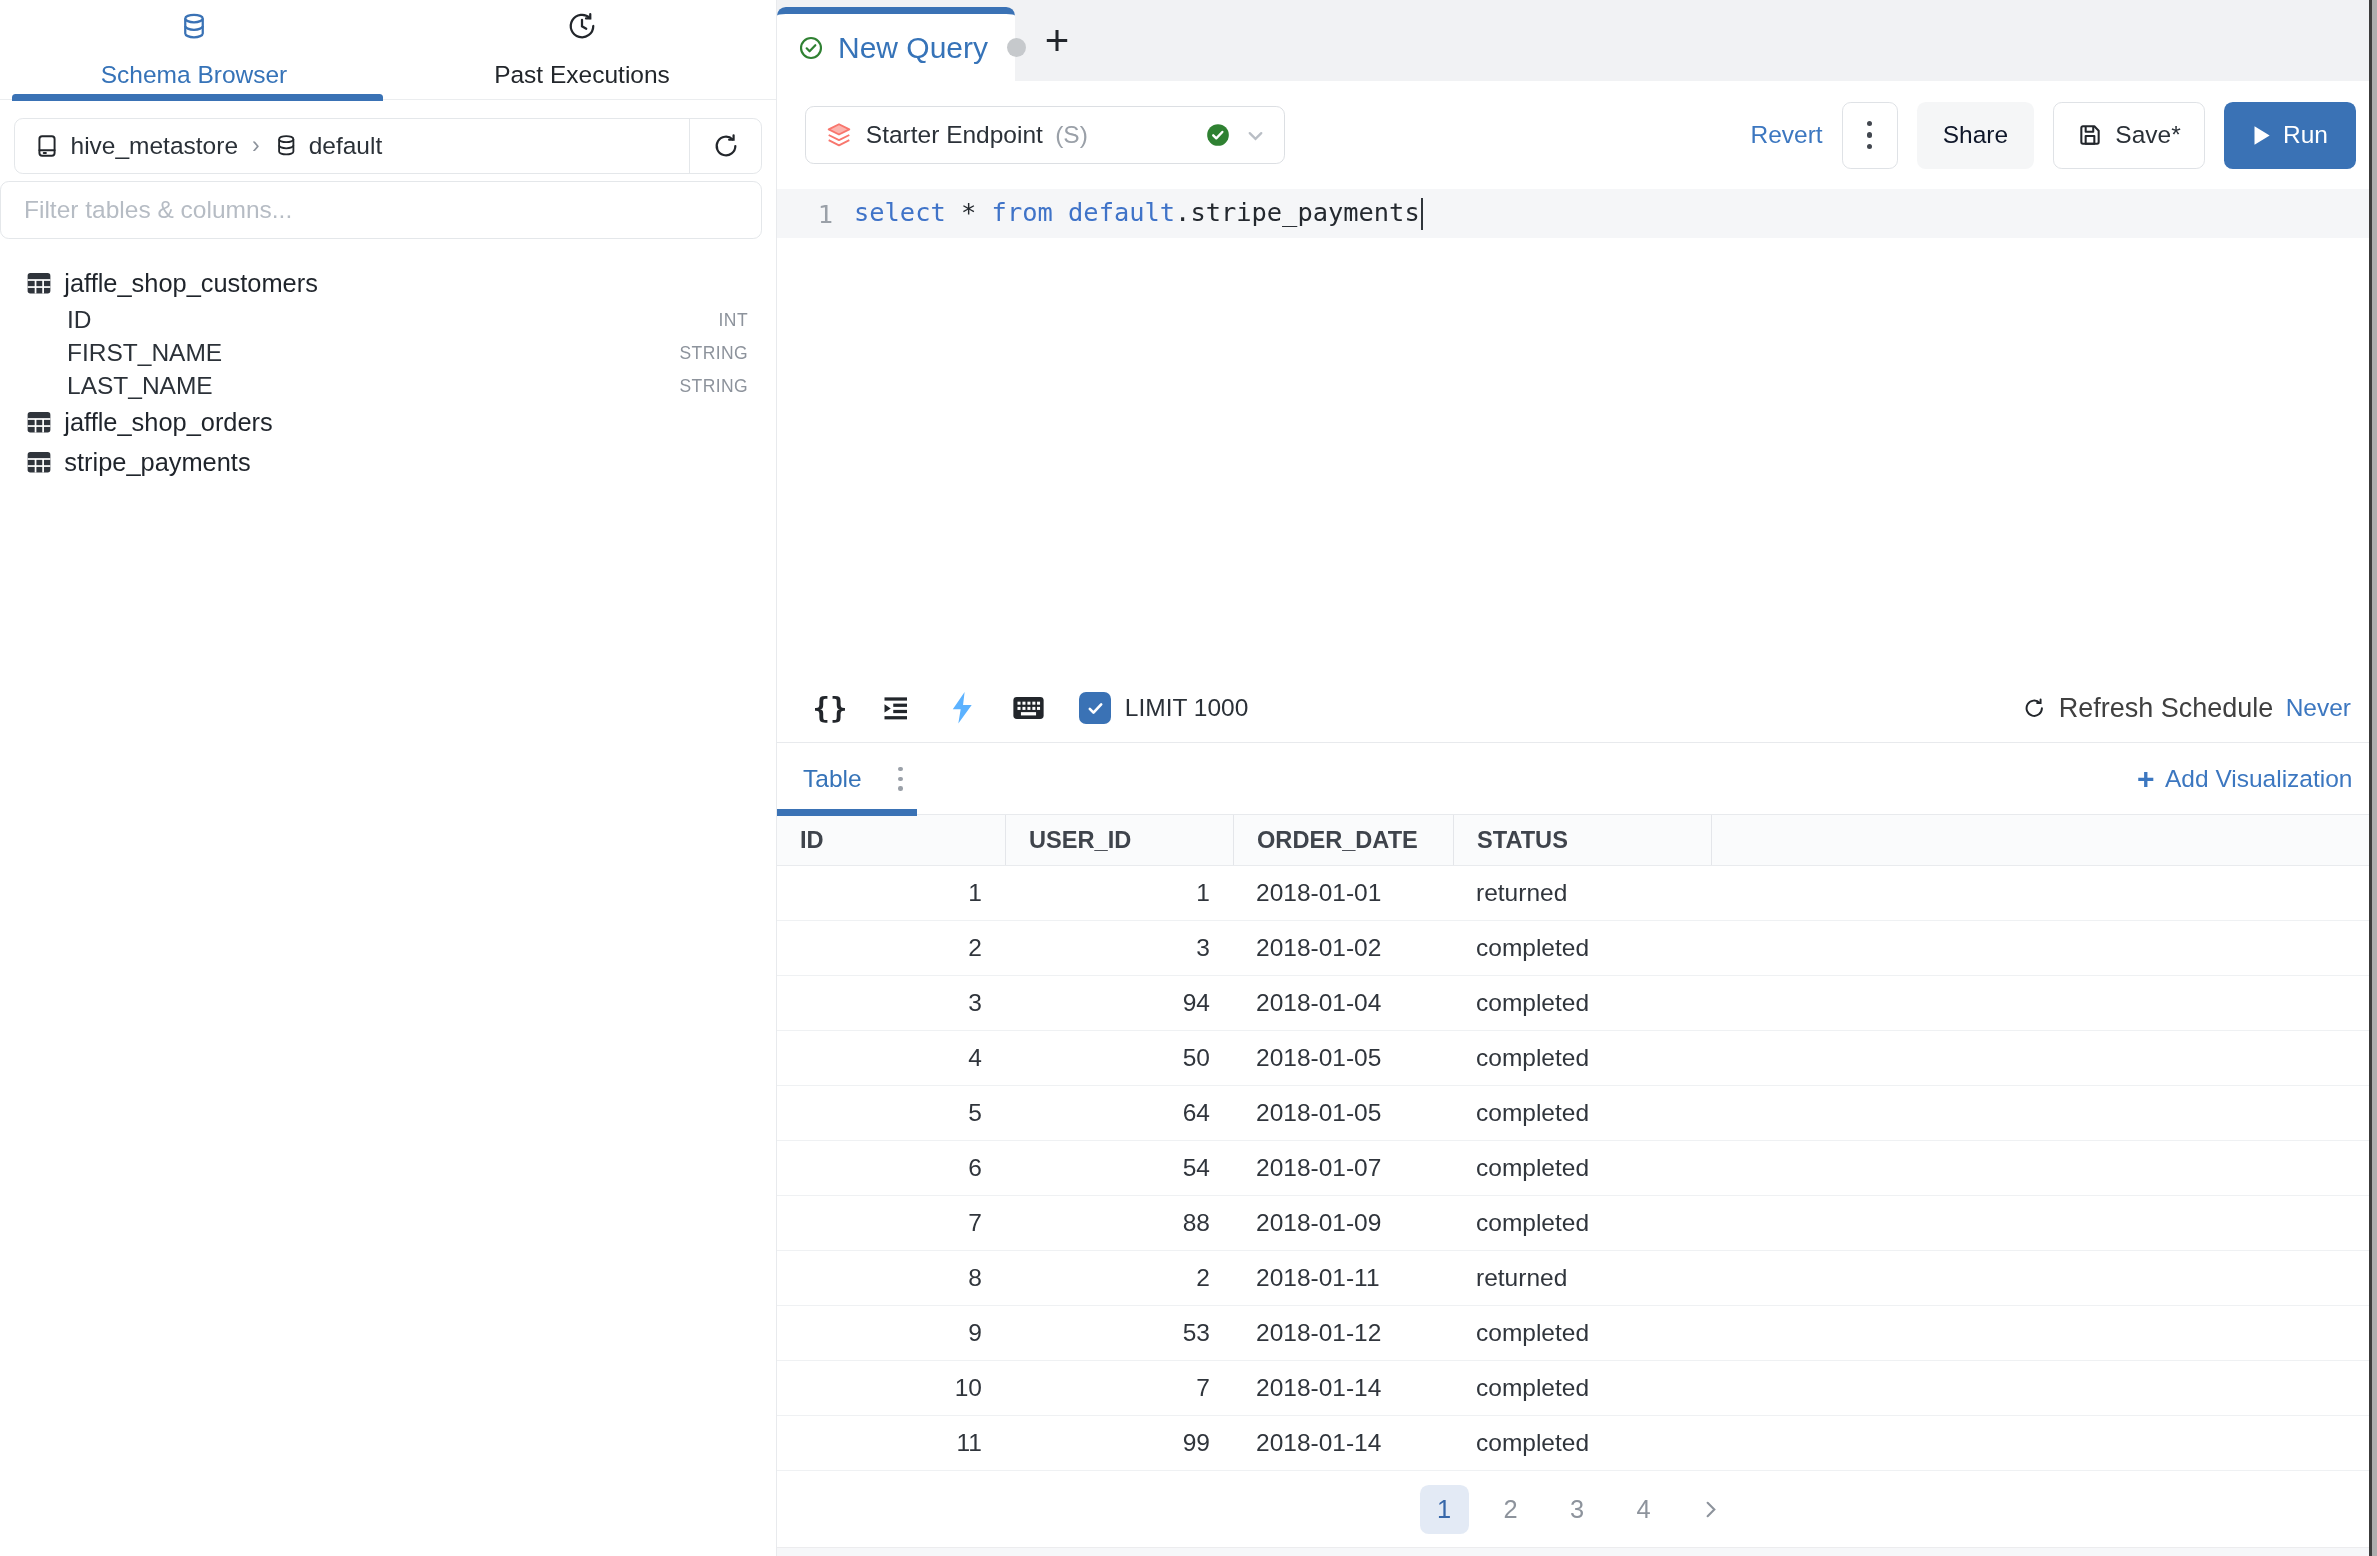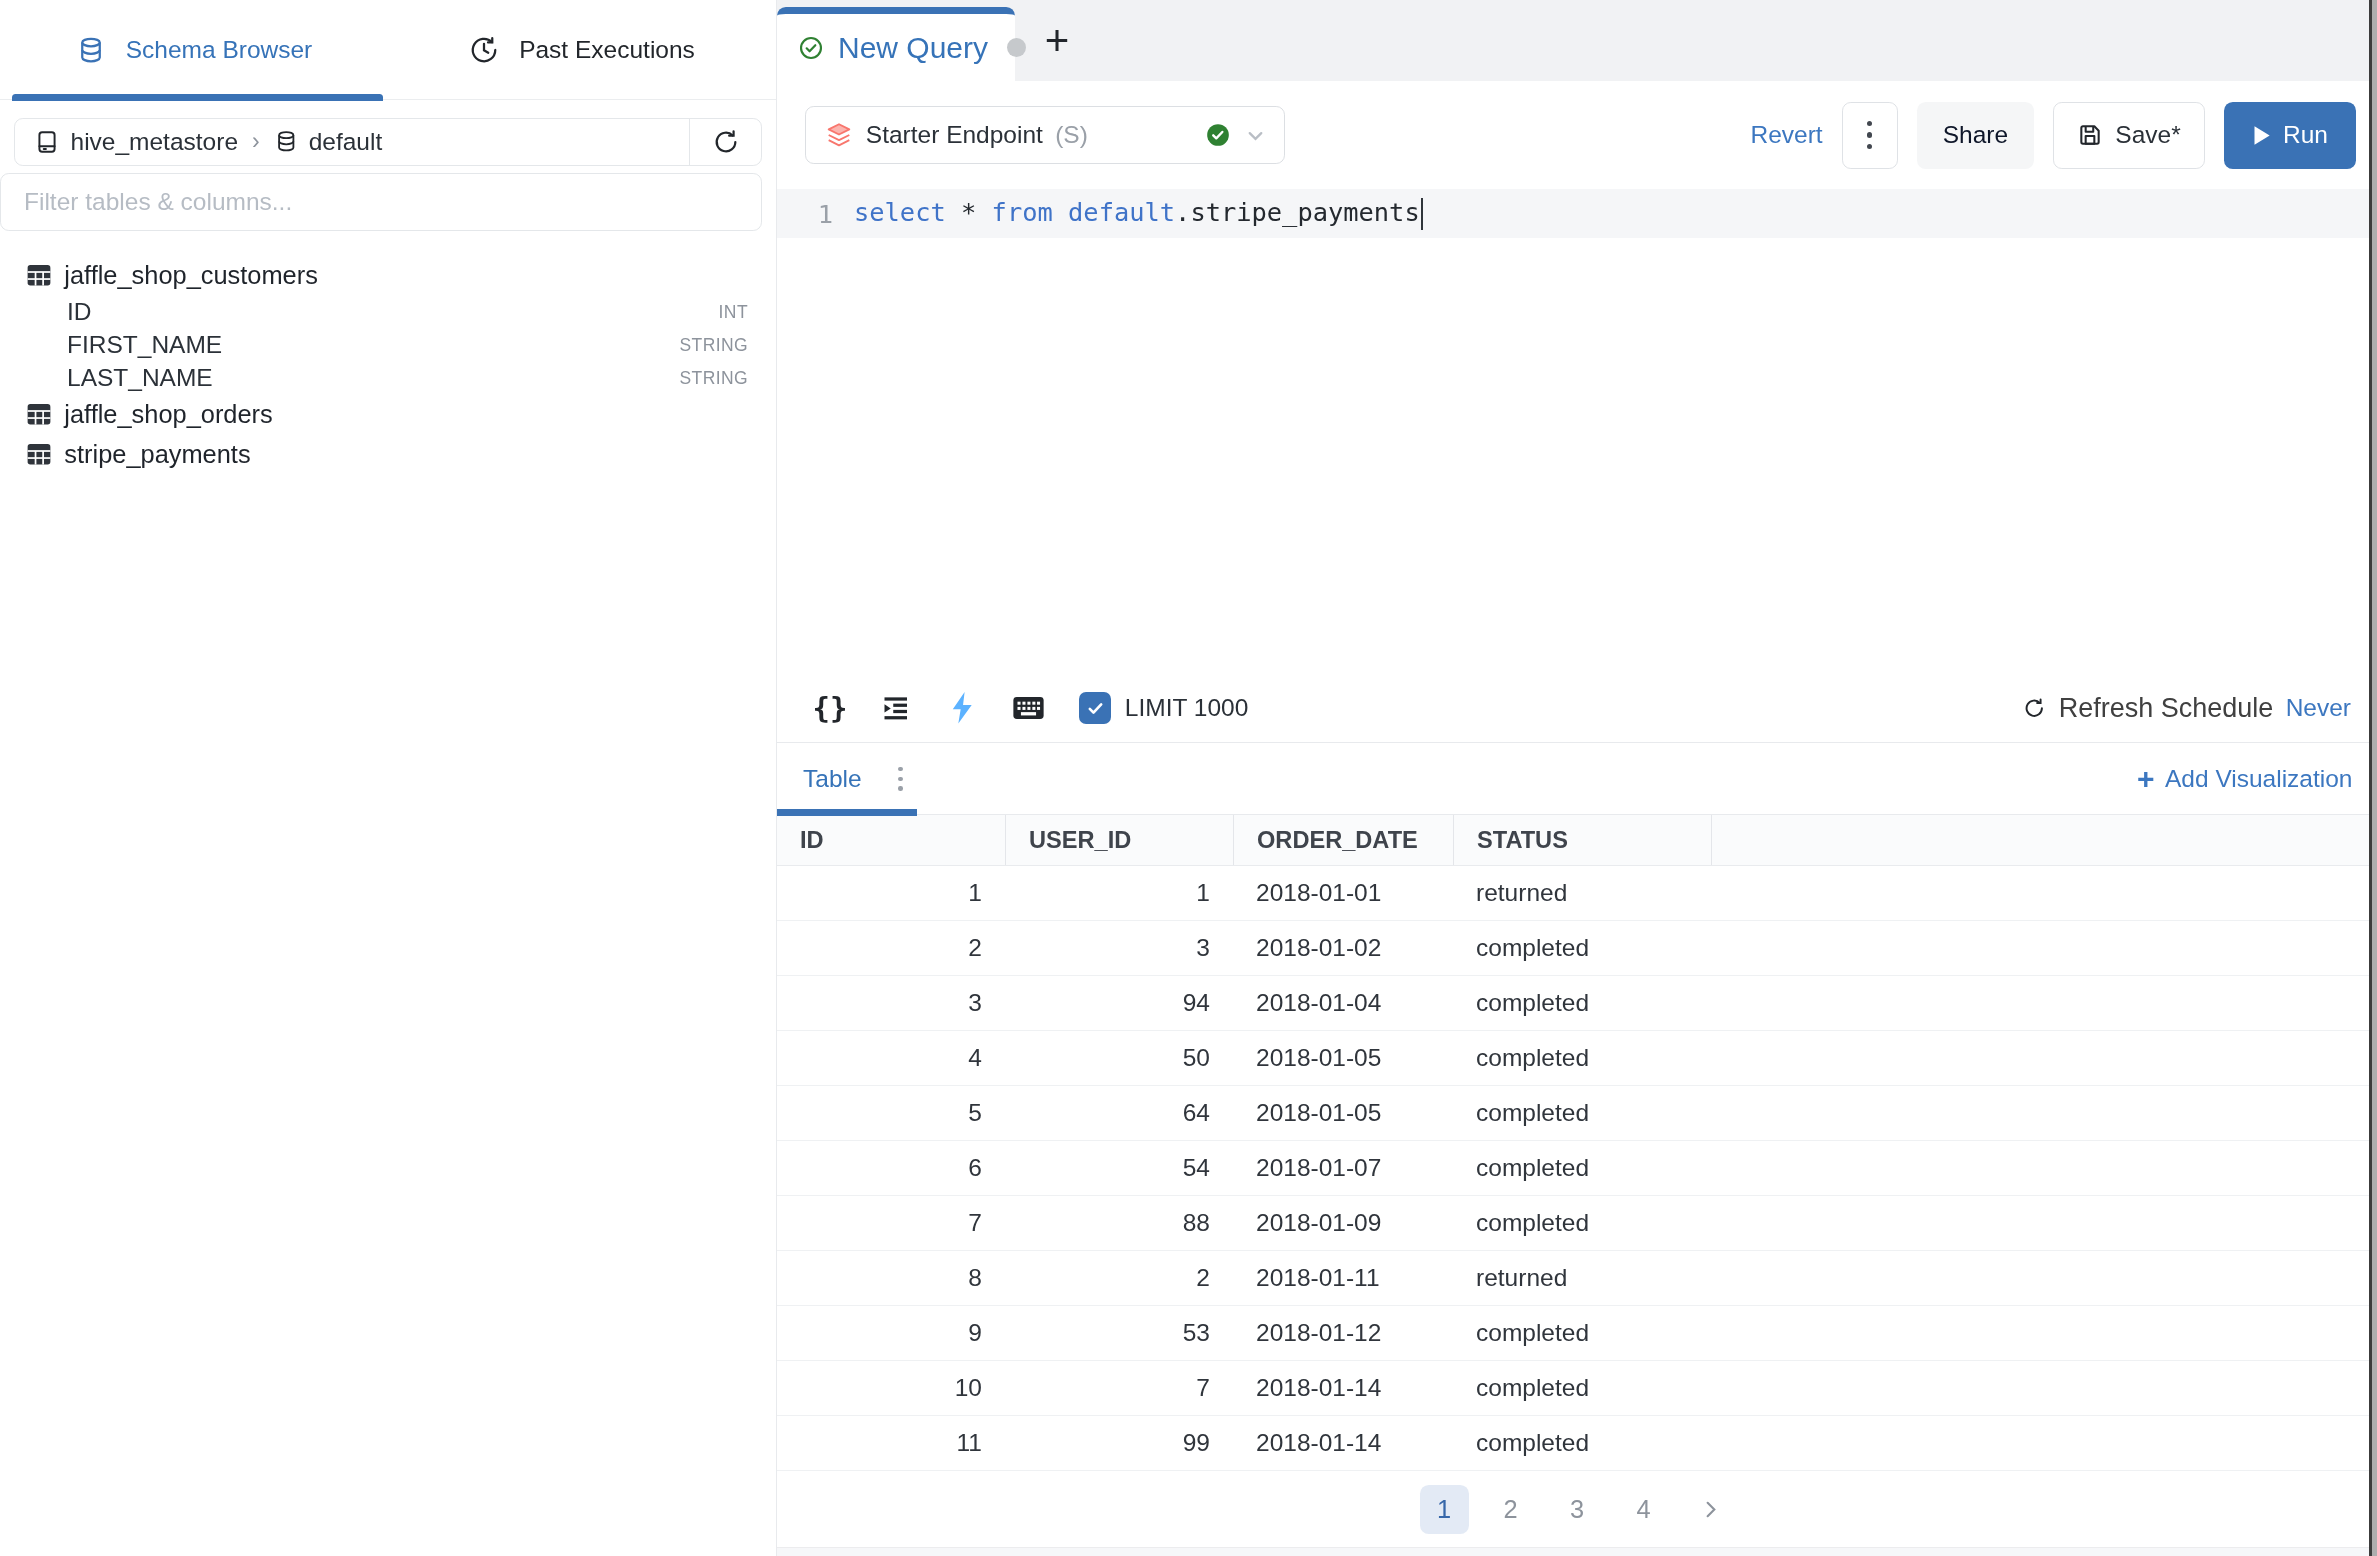--- a/index.html
+++ b/index.html
@@ -7,26 +7,26 @@
   body { font-family:"Liberation Sans","DejaVu Sans",sans-serif; color:#2b3138; }
   .app { position:relative; width:2377px; height:1556px; background:#fff; overflow:hidden; display:flex; }
 
   
   .win-edge { position:absolute; top:0; right:0; width:7.9px; height:100%;
     background:linear-gradient(to right,#3c3c3c 0 2.6px,#aeaeae 2.6px 100%); z-index:50; }
 
   
   .sidebar { width:777px; height:100%; background:#fff; border-right:1.8px solid #e8eaed; display:flex; flex-direction:column; flex:none; }
   .side-tabs { height:100px; display:flex; border-bottom:1.8px solid #ebedef; flex:none; }
-  .side-tab { flex:1; display:flex; flex-direction:row; align-items:center; justify-content:center; gap:20px; position:relative; cursor:pointer; }
+  .side-tab { flex:1; display:flex; flex-direction:column; align-items:center; justify-content:center; gap:20px; position:relative; cursor:pointer; }
   .side-tab .lbl { font-size:24.5px; color:#22262b; }
   .side-tab.active .lbl { color:#3673b8; }
   .side-tab.active::after { content:""; position:absolute; left:12.3px; right:5.3px; bottom:-1.8px; height:7px; background:#3a72b5; border-radius:3.5px 3.5px 0 0; }
 
-  .crumb-box { margin:17.5px 14px 0 14px; height:48px; border:1.8px solid #e4e7ea; border-radius:8.8px; display:flex; align-items:center; flex:none; }
+  .crumb-box { margin:17.5px 14px 0 14px; height:56px; border:1.8px solid #e4e7ea; border-radius:8.8px; display:flex; align-items:center; flex:none; }
   .crumb-left { flex:1; display:flex; align-items:center; gap:10.5px; padding:0 19px; font-size:24.5px; color:#2b3138; min-width:0; }
   .crumb-chev { color:#8d939c; font-size:23px; margin:0 3.5px; }
   .crumb-refresh { width:72px; height:100%; border-left:1.8px solid #e4e7ea; display:flex; align-items:center; justify-content:center; cursor:pointer; }
 
   .filter-box { margin:7px 14px 0 0; height:58px; border:1.8px solid #e4e7ea; border-radius:8.8px; display:flex; align-items:center; flex:none; }
   .filter-box input { width:100%; height:100%; border:none; outline:none; background:transparent; padding:0 23px; font-size:24.5px; color:#2b3138; font-family:inherit; }
   .filter-box input::placeholder { color:#b6bcc4; }
 
   .tree { margin-top:25px; overflow:hidden; }
   .tree-row { display:flex; align-items:center; cursor:pointer; }

